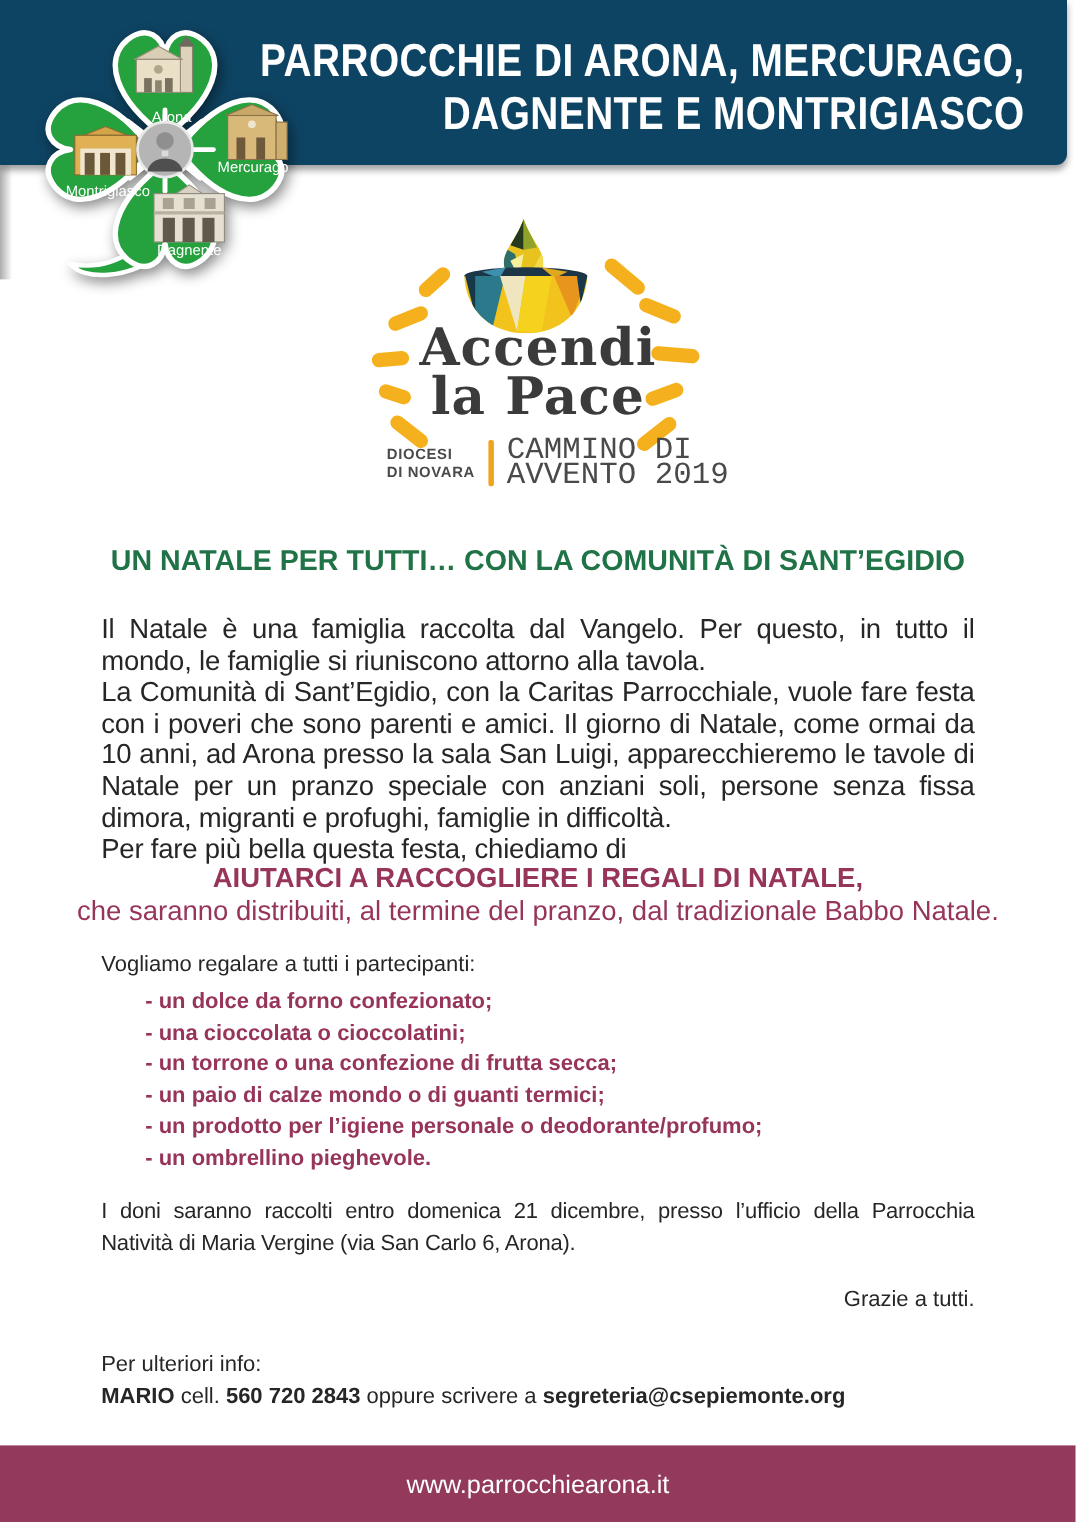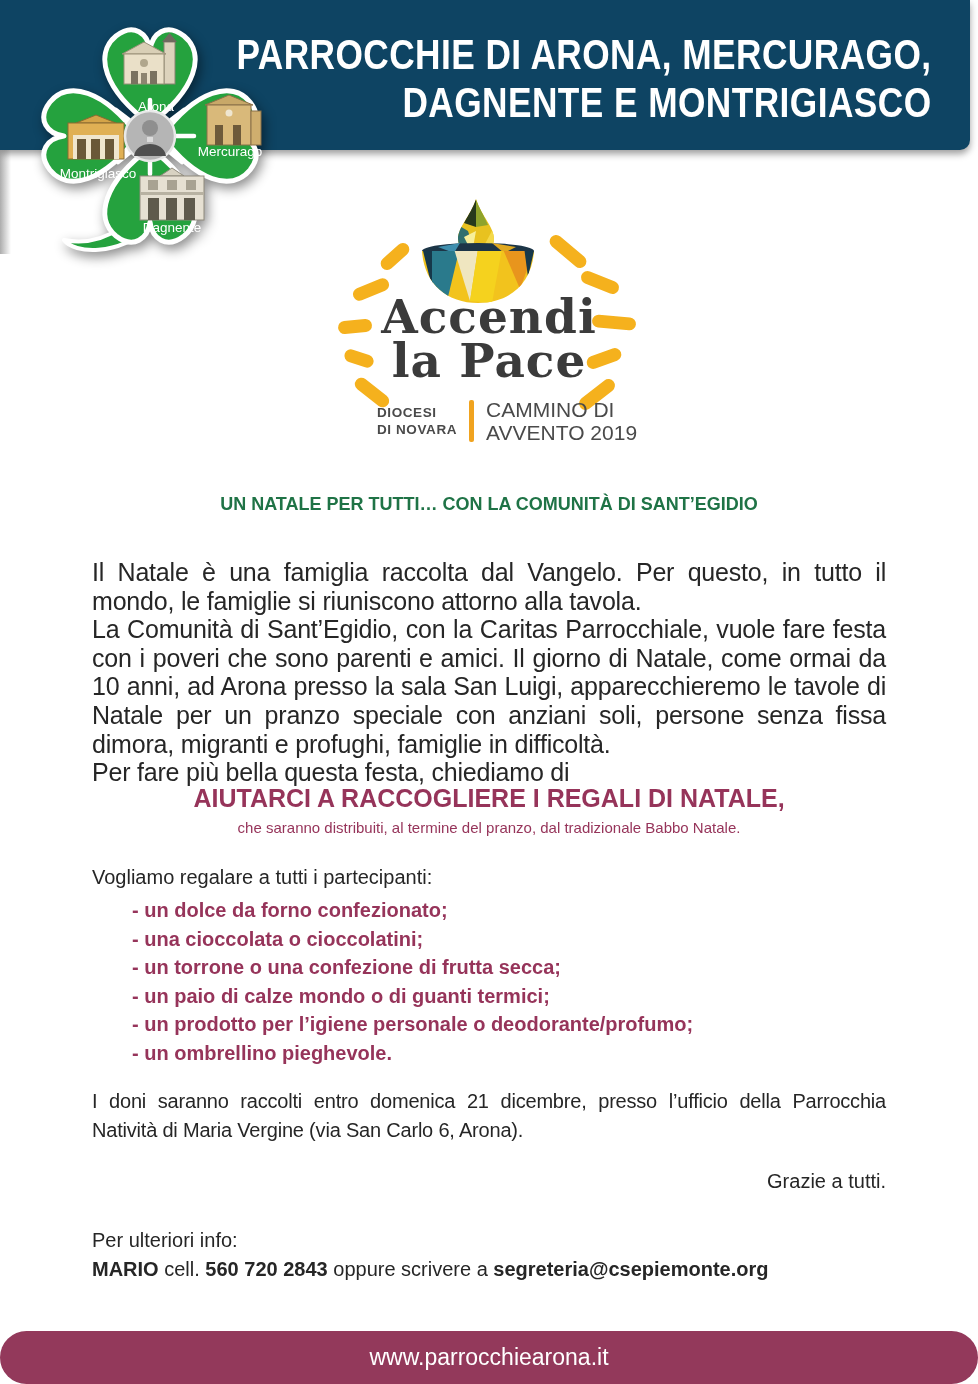--- a/index.html
+++ b/index.html
@@ -23,46 +23,46 @@
   
   .ray{position:absolute;height:13px;border-radius:7px;background:var(--ray-yellow,#f5b11d);}
   .lamp{position:absolute;left:408px;top:197px;}
   .accendi{position:absolute;left:0;width:978px;top:295px;text-align:center;
         font-family:"DejaVu Serif","Liberation Serif",serif;font-weight:bold;
         font-size:47px;line-height:44px;color:#3b3b3b;letter-spacing:1px;}
   .org-row{position:absolute;left:0;width:978px;top:398px;display:flex;
         justify-content:center;align-items:center;gap:12px;color:#4a4a4a;}
   .org-name{font-size:13.5px;font-weight:bold;line-height:17px;letter-spacing:.6px;text-align:left;margin-left:36px;}
   .org-bar{width:5px;height:42px;background:#f0a31f;border-radius:2px;}
-  .org-campaign{font-family:Liberation Sans, sans-serif;font-size:21px;
+  .org-campaign{font-family:Liberation Mono, monospace;font-size:28px;
         line-height:23px;text-align:left;}
 
   
   .headline{position:absolute;left:0;width:978px;top:494px;text-align:center;
-        font-size:18px;font-weight:bold;color:var(--headline-green,#1f7346);}
+        font-size:26px;font-weight:bold;color:var(--headline-green,#1f7346);}
   .body-copy{position:absolute;left:92px;width:794px;top:521px;font-size:25px;
         line-height:28.6px;letter-spacing:-.2px;margin-top:37px;}
   .just{text-align:justify;}
   .appeal{position:absolute;left:0;width:978px;top:783px;text-align:center;
         color:var(--accent-maroon,#96345a);}
   .appeal-title{font-size:25px;font-weight:bold;line-height:30px;}
-  .appeal-sub{font-size:15px;line-height:30px;}
+  .appeal-sub{font-size:25px;line-height:30px;}
   .gifts-intro{position:absolute;left:92px;top:866px;font-size:20px;}
   .gift-list{position:absolute;left:92px;top:896px;font-size:20px;line-height:28.6px;
         font-weight:bold;color:var(--accent-maroon,#96345a);margin-left:40px;}
   .collection{position:absolute;left:92px;width:794px;top:1087px;font-size:20px;
         line-height:28.6px;letter-spacing:-.2px;text-align:justify;}
   .thanks{position:absolute;left:92px;width:794px;top:1170px;text-align:right;font-size:20px;}
   .info{position:absolute;left:92px;top:1226px;font-size:20px;line-height:28.6px;}
   .b{font-weight:bold;}
 
   
-  .footer{position:absolute;left:0;bottom:0;width:978px;height:53px;
+  .footer{position:absolute;left:0;bottom:0;width:978px;height:70px;
         background:var(--footer-bg,#93395b);color:#fff;display:flex;
-        align-items:center;justify-content:center;font-size:23px;border-radius:32px;}
+        align-items:center;justify-content:center;font-size:23px;}
 </style>
 </head>
 <body>
 
 <div class="page">
 
   <div class="band"></div>
   <div class="band-title">
     <div>PARROCCHIE DI ARONA, MERCURAGO,</div>
     <div>DAGNENTE E MONTRIGIASCO</div>

